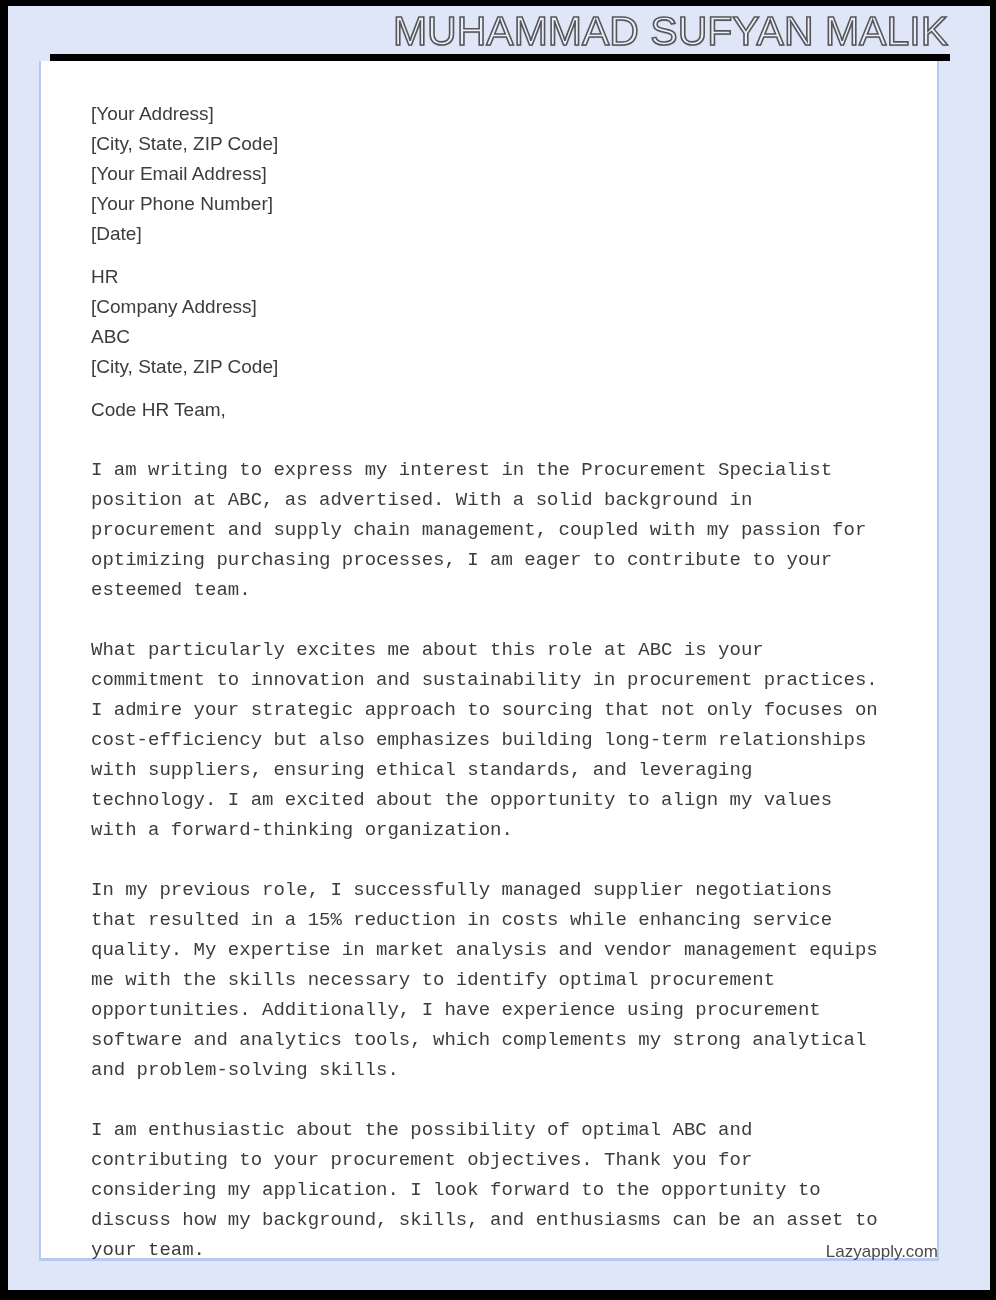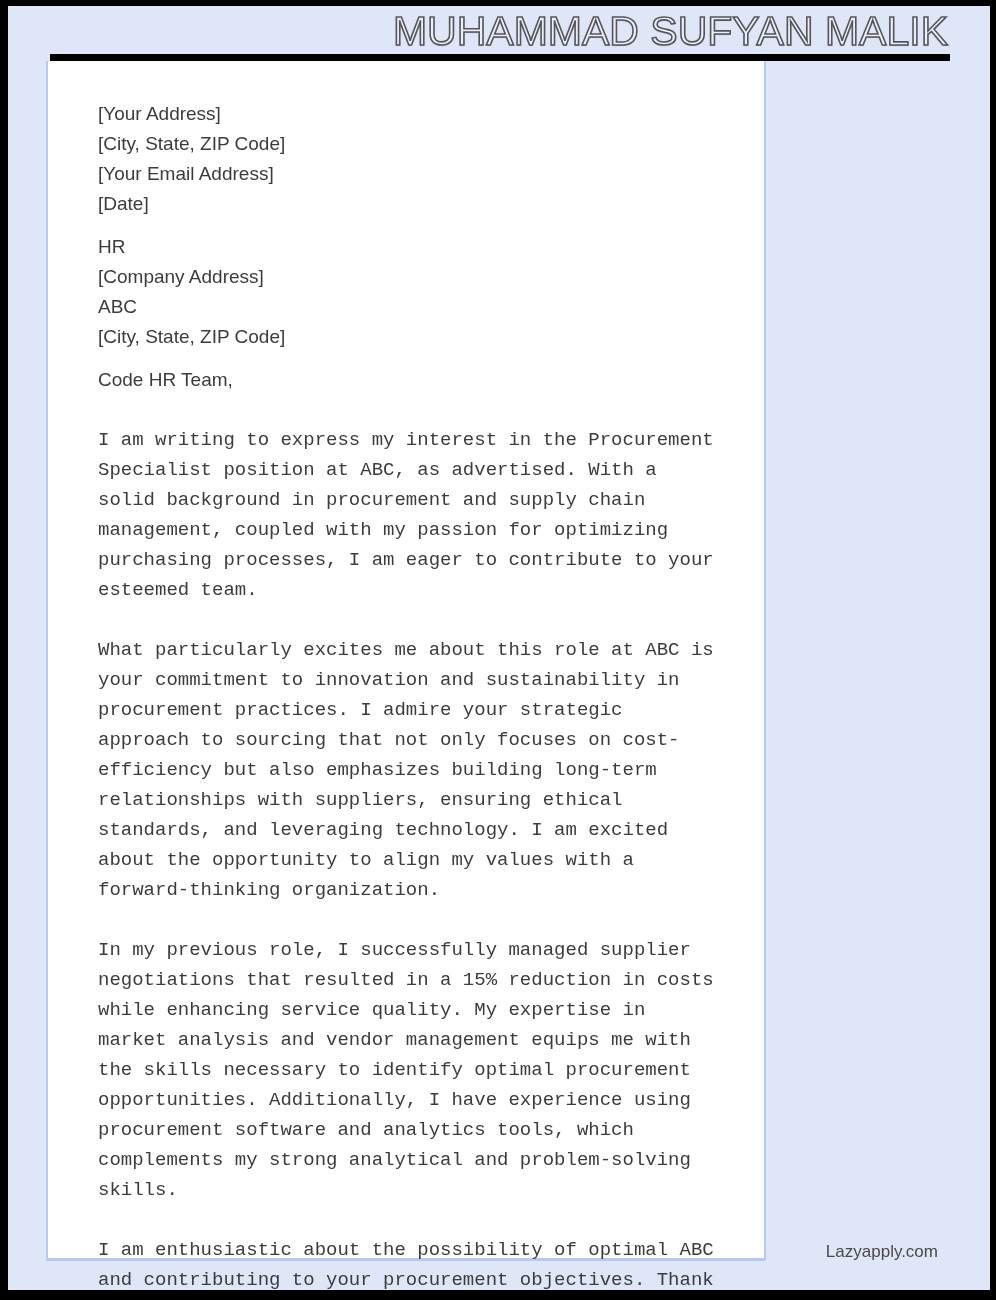--- a/index.html
+++ b/index.html
@@ -37,23 +37,23 @@
     position: absolute;
     left: 42px;
     top: 48px;
     width: 900px;
     height: 7px;
     background: #000;
   }
   
   .sheet {
     position: absolute;
-    left: 38px;
+    left: 31px;
     top: 55px;
-    width: 720px;
+    width: 900px;
     height: 1200px;
     background: #ffffff;
     box-sizing: border-box;
     border-left: 2px solid #b6c9f1;
     border-right: 2px solid #b6c9f1;
     border-bottom: 3px solid #b6c9f1;
     padding: 38px 48px 0 50px;
   }
   .sheet, .sheet * {
     color: #3c3c3c;
@@ -92,20 +92,21 @@
   <div class="header-name">MUHAMMAD SUFYAN MALIK</div>
 
   <div class="header-rule"></div>
 
   <div class="sheet">
 
     <div>
       <div class="addr-line">[Your Address]</div>
       <div class="addr-line">[City, State, ZIP Code]</div>
       <div class="addr-line">[Your Email Address]</div>
+      <div class="addr-line">[Your Phone Number]</div>
       <div class="addr-line">[Date]</div>
     </div>
 
     <div class="block">
       <div class="addr-line">HR</div>
       <div class="addr-line">[Company Address]</div>
       <div class="addr-line">ABC</div>
       <div class="addr-line">[City, State, ZIP Code]</div>
     </div>
 

